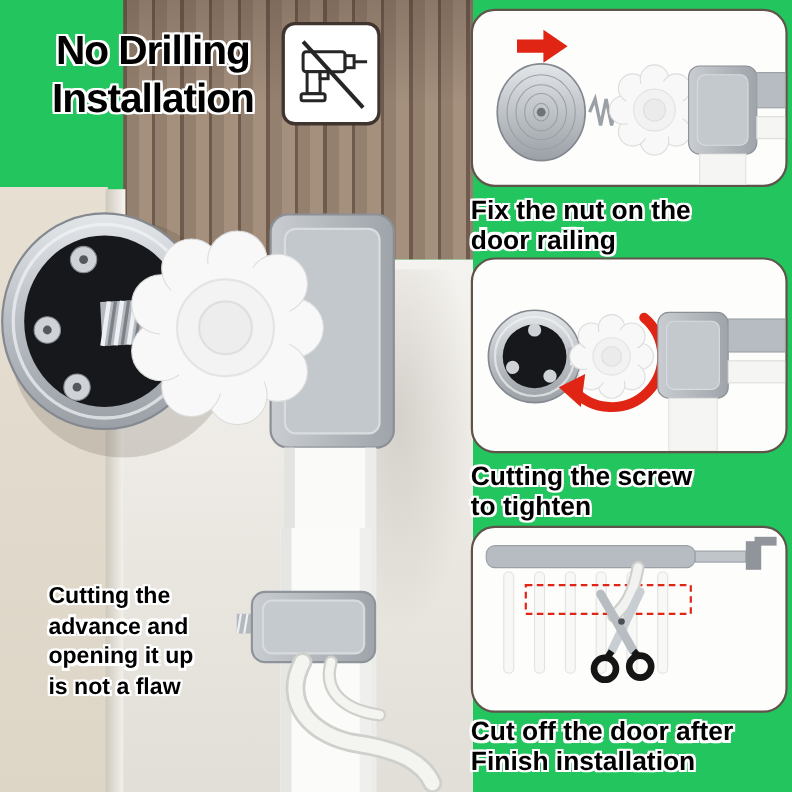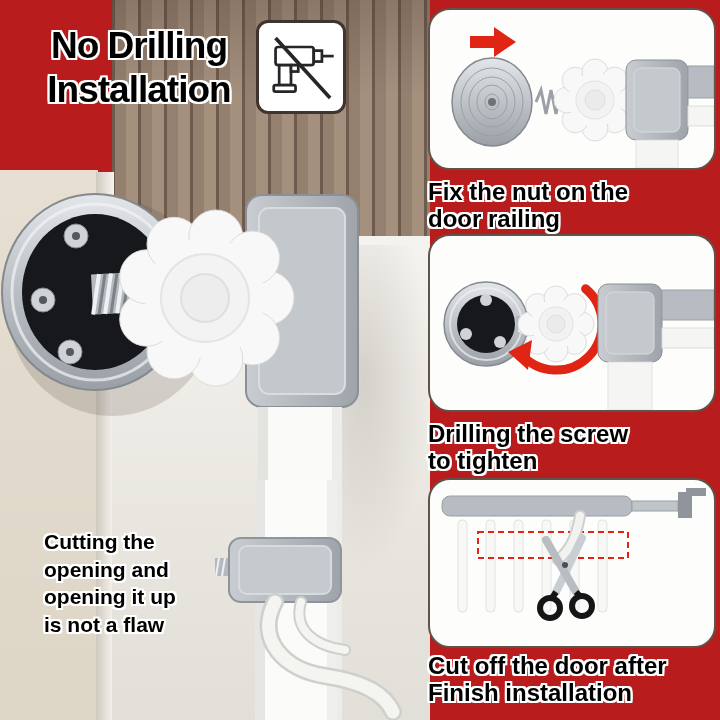--- a/index.html
+++ b/index.html
@@ -1,18 +1,18 @@
 <!DOCTYPE html>
 <html><head>
 <meta charset="utf-8">
 <style>
   * { margin:0; padding:0; box-sizing:border-box; }
   html,body { width:720px; height:720px; }
   body { font-family:"Liberation Sans", sans-serif; }
-  #stage { position:relative; width:720px; height:720px; background:#b91c1c; overflow:hidden; }
+  #stage { position:relative; width:720px; height:720px; background:#22c55e; overflow:hidden; }
 
   .abs { position:absolute; }
 
   
   #slat-wall { left:112px; top:0; width:318px; height:236px;
     background:repeating-linear-gradient(90deg,#6f5b4e 0 3px,#94806f 3px 14px,#a5907e 14px 26px); }
   #slat-shade { left:112px; top:0; width:318px; height:236px;
     background:linear-gradient(180deg,rgba(60,45,35,.25),rgba(60,45,35,0) 40%); }
   #wall-lower-left { left:0; top:170px; width:98px; height:550px;
     background:linear-gradient(180deg,#e6dfd2,#ddd5c6); }
@@ -258,21 +258,21 @@
       <g>
         <rect x="168" y="48" width="64" height="78" rx="10" fill="url(#bracketC)" stroke="#8b9096"></rect>
         <rect x="176" y="56" width="48" height="62" rx="7" fill="#c4c9ce" stroke="#d8dce0"></rect>
       </g>
       <rect x="232" y="54" width="52" height="30" fill="#b7bcc2" stroke="#9aa0a6"></rect>
       <rect x="232" y="92" width="52" height="20" fill="#f5f5f3" stroke="#dddddb"></rect>
       <rect x="178" y="126" width="44" height="48" fill="#f5f5f3" stroke="#e2e2e0"></rect>
     </svg>
   </div>
   <div class="abs caption outlined" id="cap2">
-    <div>Drilling the screw</div>
+    <div>Cutting the screw</div>
     <div>to tighten</div>
   </div>
 
   <div class="abs panel" id="panel3">
     <svg width="284" height="166" viewBox="0 0 284 166">
       <g>
         <rect x="12" y="16" width="190" height="20" rx="8" fill="#b7bcc2" stroke="#9aa0a6"></rect>
         <rect x="202" y="21" width="46" height="10" fill="#c0c5ca" stroke="#9aa0a6"></rect>
         <rect x="248" y="12" width="14" height="26" fill="#8f959b"></rect>
         <rect x="256" y="8" width="20" height="8" fill="#8f959b"></rect>
@@ -301,18 +301,18 @@
       </g>
     </svg>
   </div>
   <div class="abs caption outlined" id="cap3">
     <div>Cut off the door after</div>
     <div>Finish installation</div>
   </div>
 
   <div class="abs outlined" id="note">
     <div>Cutting the</div>
-    <div>opening and</div>
+    <div>advance and</div>
     <div>opening it up</div>
     <div>is not a flaw</div>
   </div>
 
 </div>
 
 </body></html>

